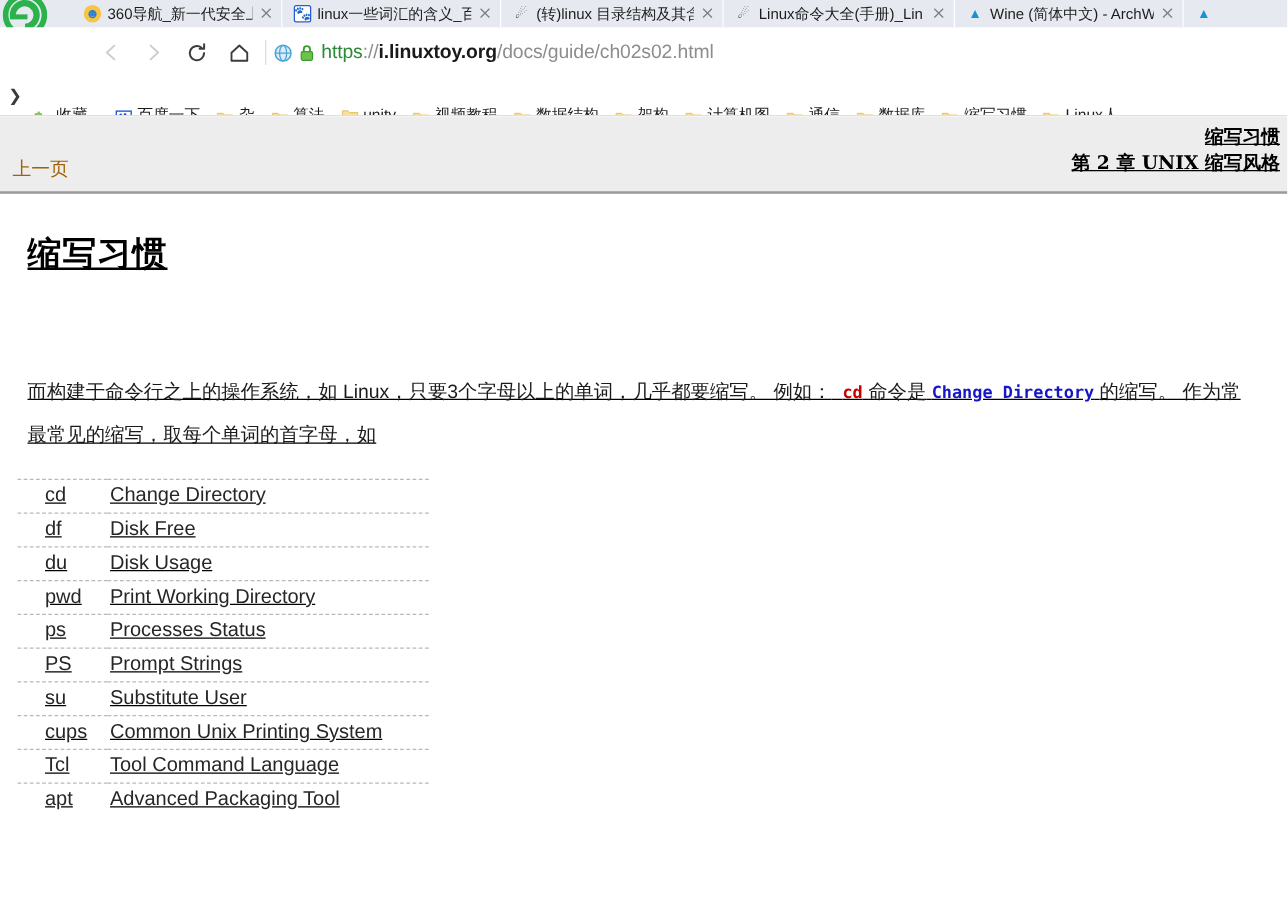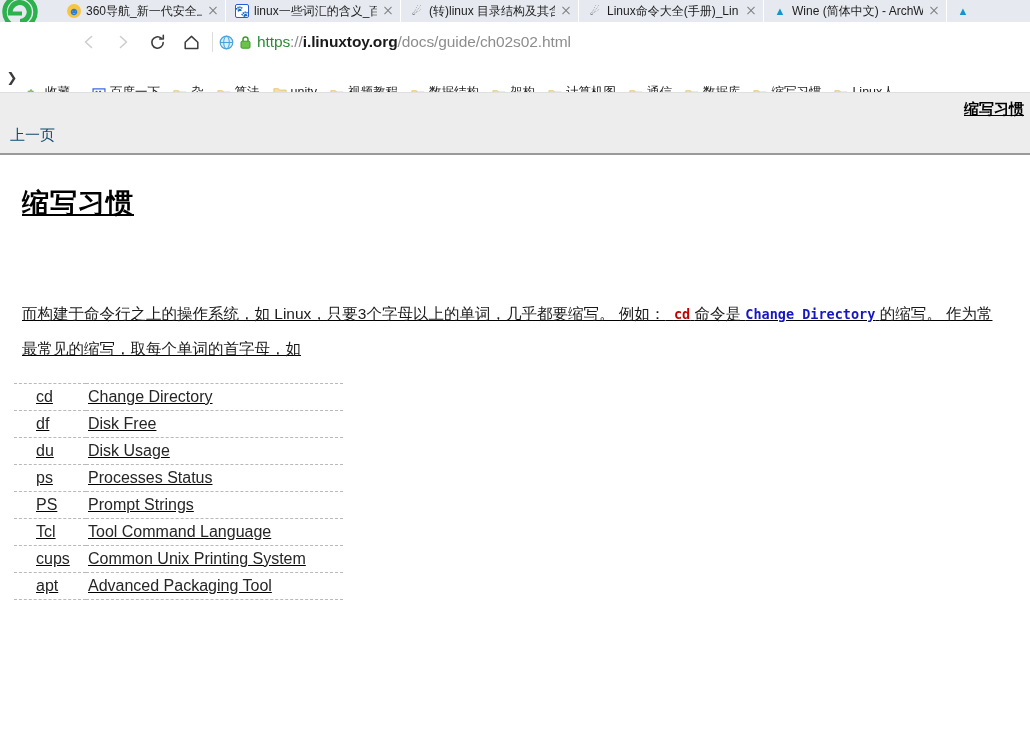--- a/index.html
+++ b/index.html
@@ -170,21 +170,21 @@
     font-size: 15px;
     font-weight: bold;
     color: #000;
     line-height: 1.42;
   }
   .doc-navheader .prev-link {
     position: absolute;
     left: 10px; bottom: 8px;
     font-family: "DejaVu Serif", "Liberation Serif", serif;
     font-size: 15px;
-    color: #0c4a6e;
+    color: #a16207;
     text-decoration: none;
   }
   .doc-body { padding: 0 0 0 22px; }
   .doc-h1 {
     font-family: "DejaVu Serif", "Liberation Serif", serif;
     font-size: 27px;
     font-weight: bold;
     color: #000;
     margin-top: 30px;
     letter-spacing: 1px;
@@ -427,20 +427,21 @@
       <span>Linux人</span>
     </span>
   </div>
 </div>
 
 <div id="page-viewport">
 
   <div class="doc-navheader">
     <div class="nav-titles">
       <div>缩写习惯</div>
+      <div>第 2 章 UNIX 缩写风格</div>
     </div>
     <a class="prev-link" href="#">上一页</a>
   </div>
 
   <div class="doc-body">
 
     <h1 class="doc-h1">缩写习惯</h1>
 
     <div class="doc-para">
       <span class="p2"><span>而构建于命令行之上的操作系统，如 Linux，只要3个字母以上的单词，几乎都要缩写。 例如：</span>&nbsp;&nbsp;<code class="cmd">cd</code>&nbsp;<span>命令是</span>&nbsp;<code class="lit">Change Directory</code>&nbsp;<span>的缩写。 作为常</span></span>
@@ -455,34 +456,42 @@
           </tr>
         <tr>
             <td class="c-abbr">df</td>
             <td class="c-full">Disk Free</td>
           </tr>
         <tr>
             <td class="c-abbr">du</td>
             <td class="c-full">Disk Usage</td>
           </tr>
         <tr>
+            <td class="c-abbr">pwd</td>
+            <td class="c-full">Print Working Directory</td>
+          </tr>
+        <tr>
             <td class="c-abbr">ps</td>
             <td class="c-full">Processes Status</td>
           </tr>
         <tr>
             <td class="c-abbr">PS</td>
             <td class="c-full">Prompt Strings</td>
           </tr>
         <tr>
+            <td class="c-abbr">su</td>
+            <td class="c-full">Substitute User</td>
+          </tr>
+        <tr>
+            <td class="c-abbr">cups</td>
+            <td class="c-full">Common Unix Printing System</td>
+          </tr>
+        <tr>
             <td class="c-abbr">Tcl</td>
             <td class="c-full">Tool Command Language</td>
-          </tr>
-        <tr>
-            <td class="c-abbr">cups</td>
-            <td class="c-full">Common Unix Printing System</td>
           </tr>
         <tr>
             <td class="c-abbr">apt</td>
             <td class="c-full">Advanced Packaging Tool</td>
           </tr>
       </tbody>
     </table>
   </div>
 </div>
 

